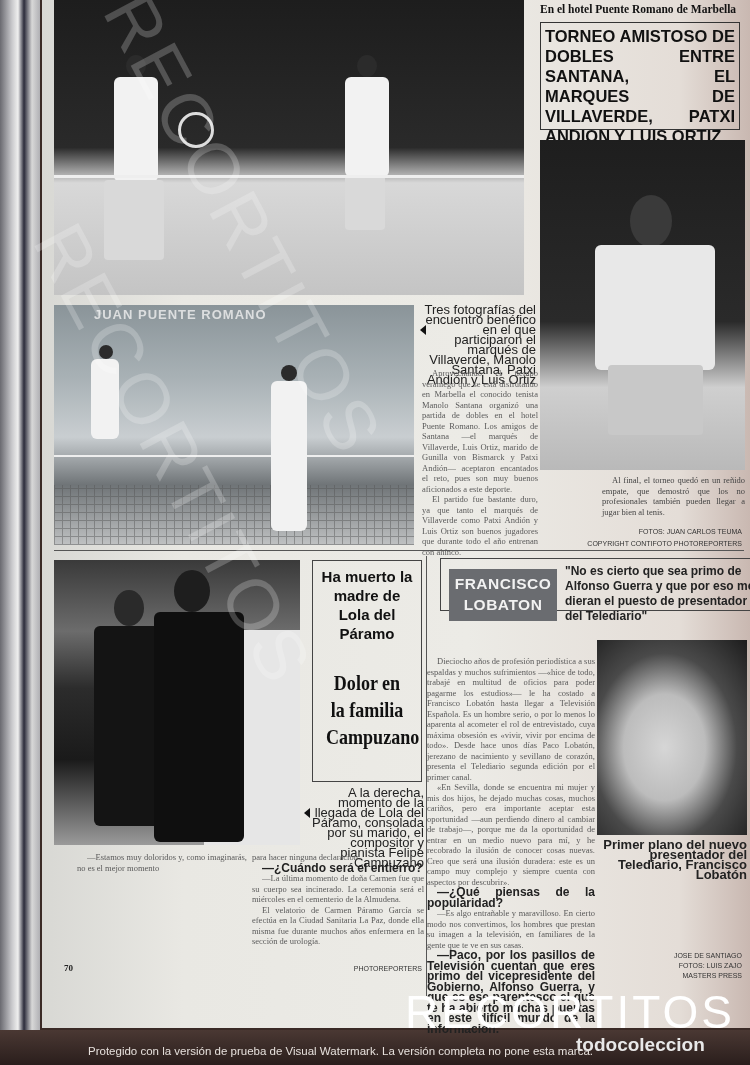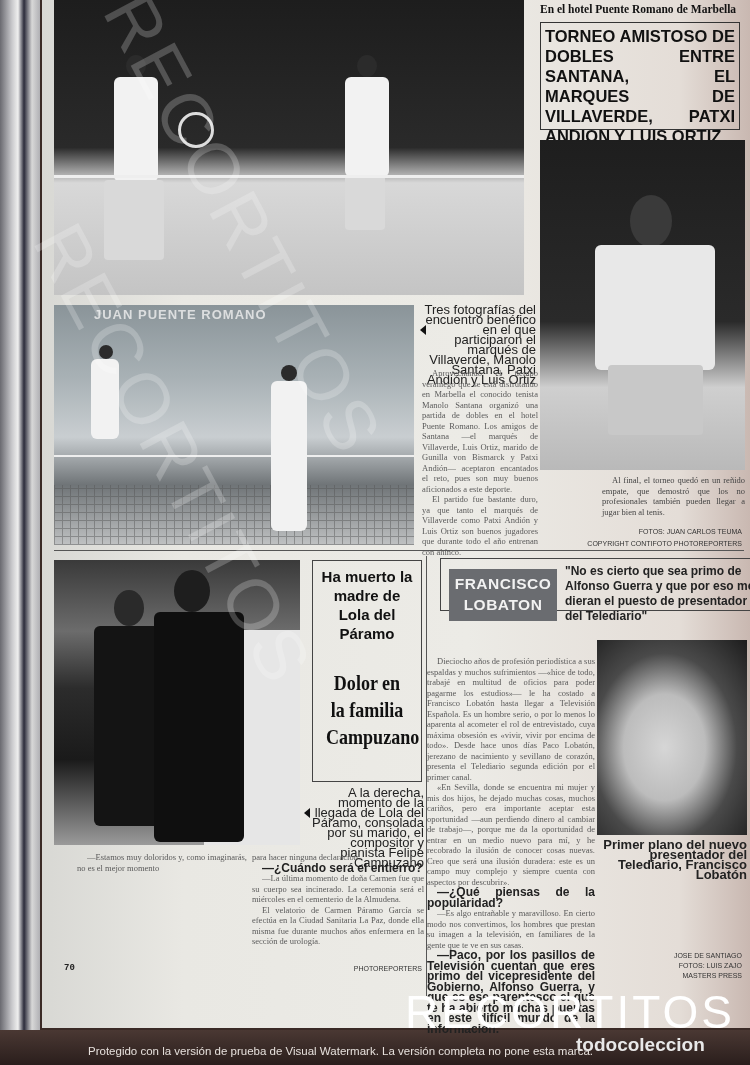--- a/index.html
+++ b/index.html
@@ -50,21 +50,21 @@
 
   .lola-box { position:absolute; left:270px; top:560px; width:110px; height:222px; border:1px solid #444; box-sizing:border-box; padding:6px 4px; text-align:center; }
   .lola-kicker { font-family:"Liberation Sans",sans-serif; font-weight:bold; font-size:15px; line-height:19px; color:#111; }
   .lola-head { font-family:"Liberation Serif",serif; font-weight:bold; font-size:22px; line-height:27px; color:#111; margin-top:26px; transform:scaleX(.82); }
 
   .lobaton-box { position:absolute; left:398px; top:558px; width:318px; height:53px; border:1px solid #444; box-sizing:border-box; }
   .lobaton-name { position:absolute; left:8px; top:10px; width:108px; height:52px; background:#6a6c70; color:#f2f2f2;
     font-family:"Liberation Sans",sans-serif; font-weight:bold; font-size:15.5px; line-height:21px; text-align:center; padding-top:4px; box-sizing:border-box; letter-spacing:.5px; }
   .lobaton-quote { position:absolute; left:124px; top:5px; width:190px; font-family:"Liberation Sans",sans-serif; font-weight:bold; font-size:12px; line-height:15px; color:#222; }
 
-  .page-num { position:absolute; left:22px; top:963px; font-family:Liberation Mono, monospace; font-weight:bold; font-size:9px; color:#222; }
+  .page-num { position:absolute; left:22px; top:963px; font-family:Liberation Serif, serif; font-weight:bold; font-size:9px; color:#222; }
 
   .wm-diag { position:absolute; font-family:"Liberation Sans",sans-serif; font-size:72px; color:rgba(255,255,255,.22); transform:rotate(62deg); transform-origin:left top; white-space:nowrap; letter-spacing:4px; pointer-events:none; }
   .wm-recortitos { position:absolute; left:405px; top:985px; font-family:"Liberation Sans",sans-serif; font-size:46px; color:#fff; letter-spacing:3px; font-weight:normal; }
   .wm-todo { position:absolute; left:576px; top:1034px; font-family:"Liberation Sans",sans-serif; font-weight:bold; font-size:19px; color:#e8e8e8; }
   .wm-protected { position:absolute; left:88px; top:1045px; font-family:"Liberation Sans",sans-serif; font-size:11.5px; color:#e6e0dc; }
 </style>
 </head>
 <body>
 
 <div class="bg-left"></div>

